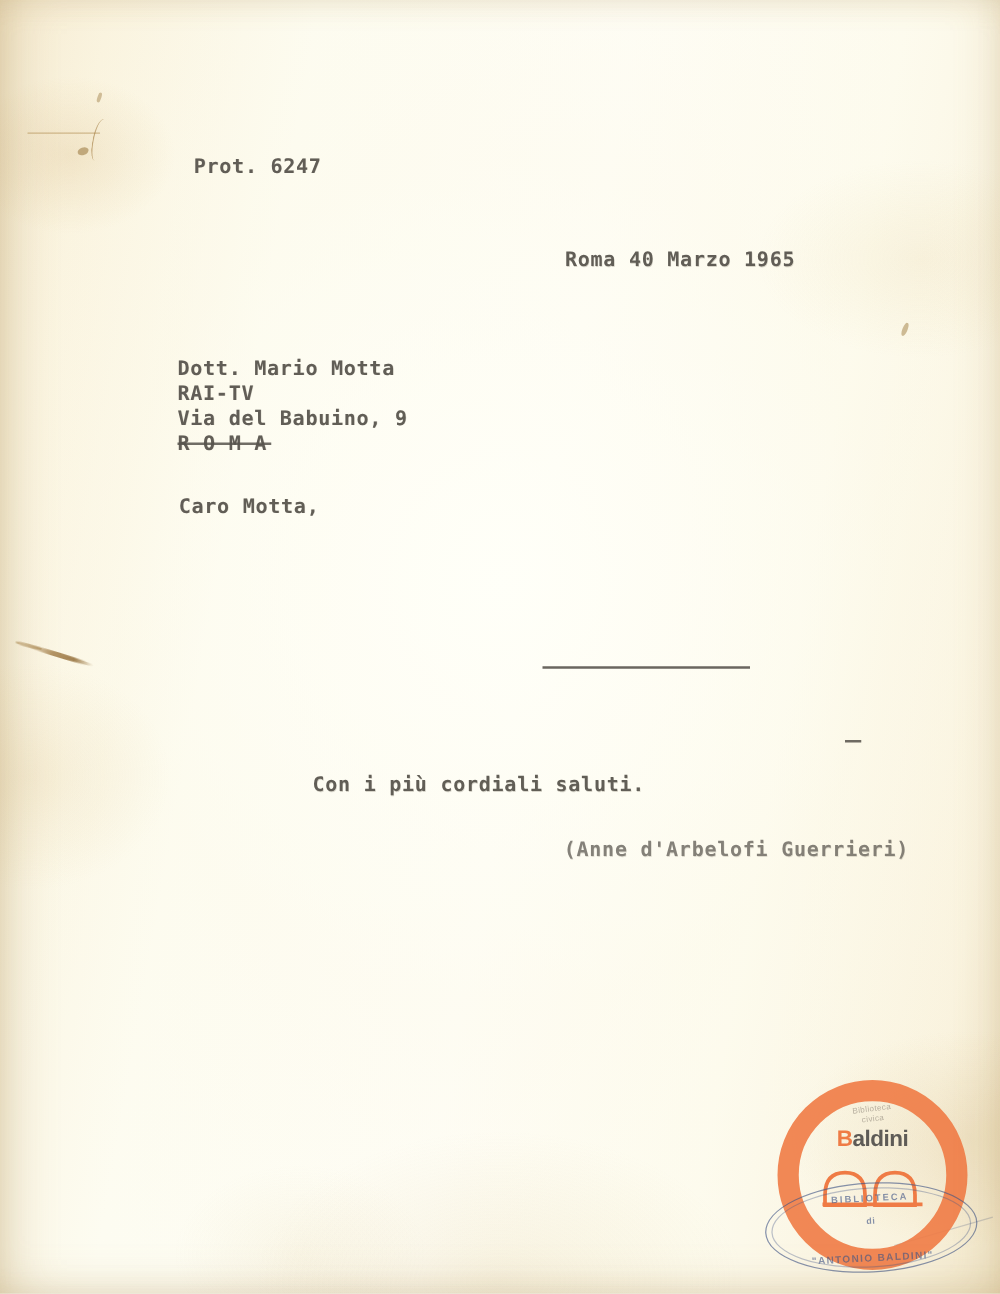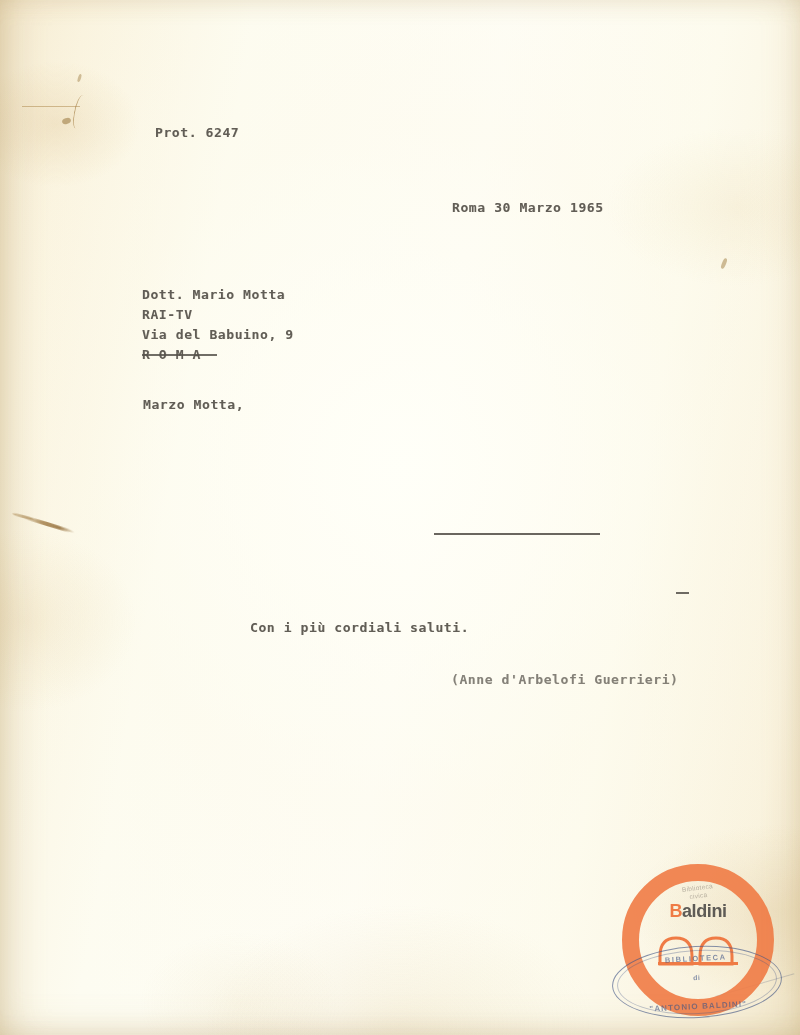--- a/index.html
+++ b/index.html
@@ -42,21 +42,21 @@
       inset -20px 0 40px -24px rgba(176,146,88,0.32),
       inset 0 -22px 40px -24px rgba(176,146,88,0.30),
       inset 0 16px 34px -24px rgba(176,146,88,0.20);
   }
 
   
   .typed {
     position: absolute;
     white-space: pre;
     font-family: "DejaVu Sans Mono", "Liberation Mono", monospace;
-    font-size: 13px;
+    font-size: 16px;
     letter-spacing: 0.6px;
     line-height: 20px;
     color: #56524b;
     font-weight: bold;
     text-shadow: 0.4px 0.3px 0 rgba(120,112,96,0.30);
     opacity: 0.93;
   }
   .faded { opacity: 0.72; }
 
   #prot      { left: 155px; top: 123px; }
@@ -247,29 +247,29 @@
   <div class="mark" id="squiggle-topleft"></div>
   <div class="mark" id="dot-topleft"></div>
   <div class="mark" id="fleck-top"></div>
   <div class="mark" id="fleck-right"></div>
   <div class="mark" id="streak-left"></div>
   <div class="mark" id="streak-left2"></div>
   <div class="mark" id="scratch-right"></div>
 
   <div class="typed" id="prot">Prot. 6247</div>
 
-  <div class="typed" id="date">Roma 30 Marzo 1965</div>
+  <div class="typed" id="date">Roma 40 Marzo 1965</div>
 
   <div class="typed" id="addr"><span>Dott. Mario Motta</span>
 <span>RAI-TV</span>
 <span>Via del Babuino, 9</span>
 <span>R O M A</span></div>
   <div class="underline-roma"></div>
 
-  <div class="typed" id="salut">Marzo Motta,</div>
+  <div class="typed" id="salut">Caro Motta,</div>
 
 
   <div class="underline-balletto"></div>
   <div class="underline-com"></div>
 
   <div class="typed" id="closing">Con i più cordiali saluti.</div>
 
   <div class="typed faded" id="signature">(Anne d'Arbelofi Guerrieri)</div>
 
   <div id="logo">

